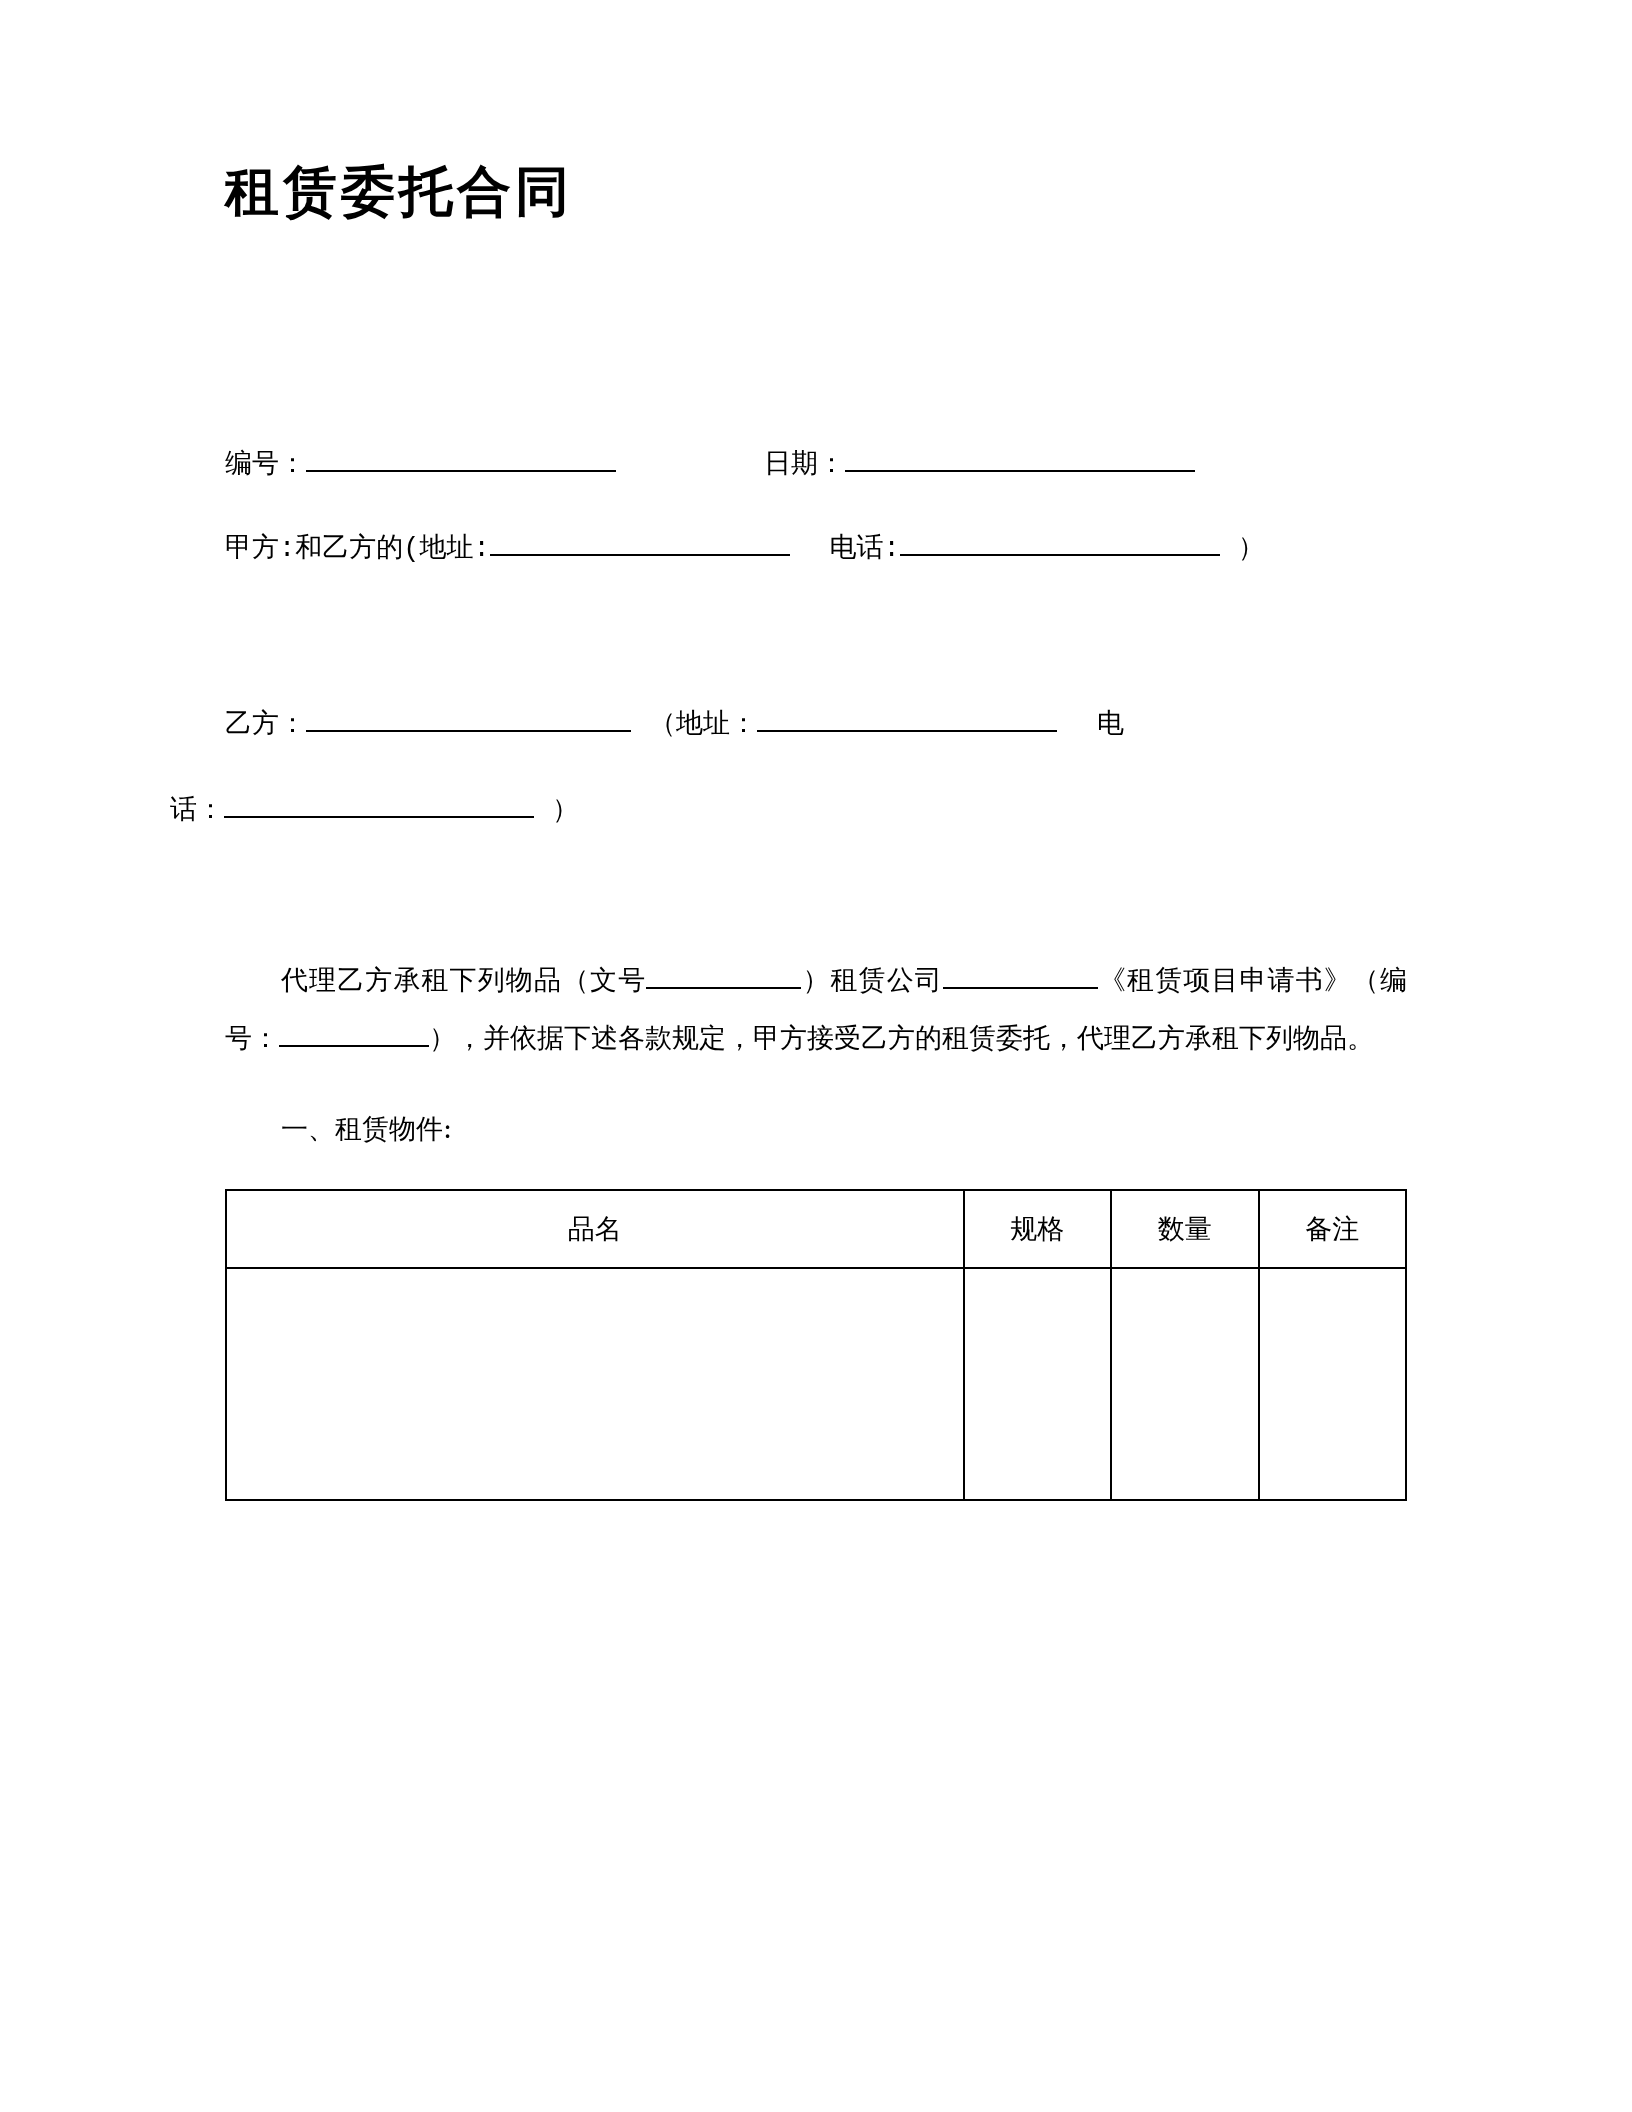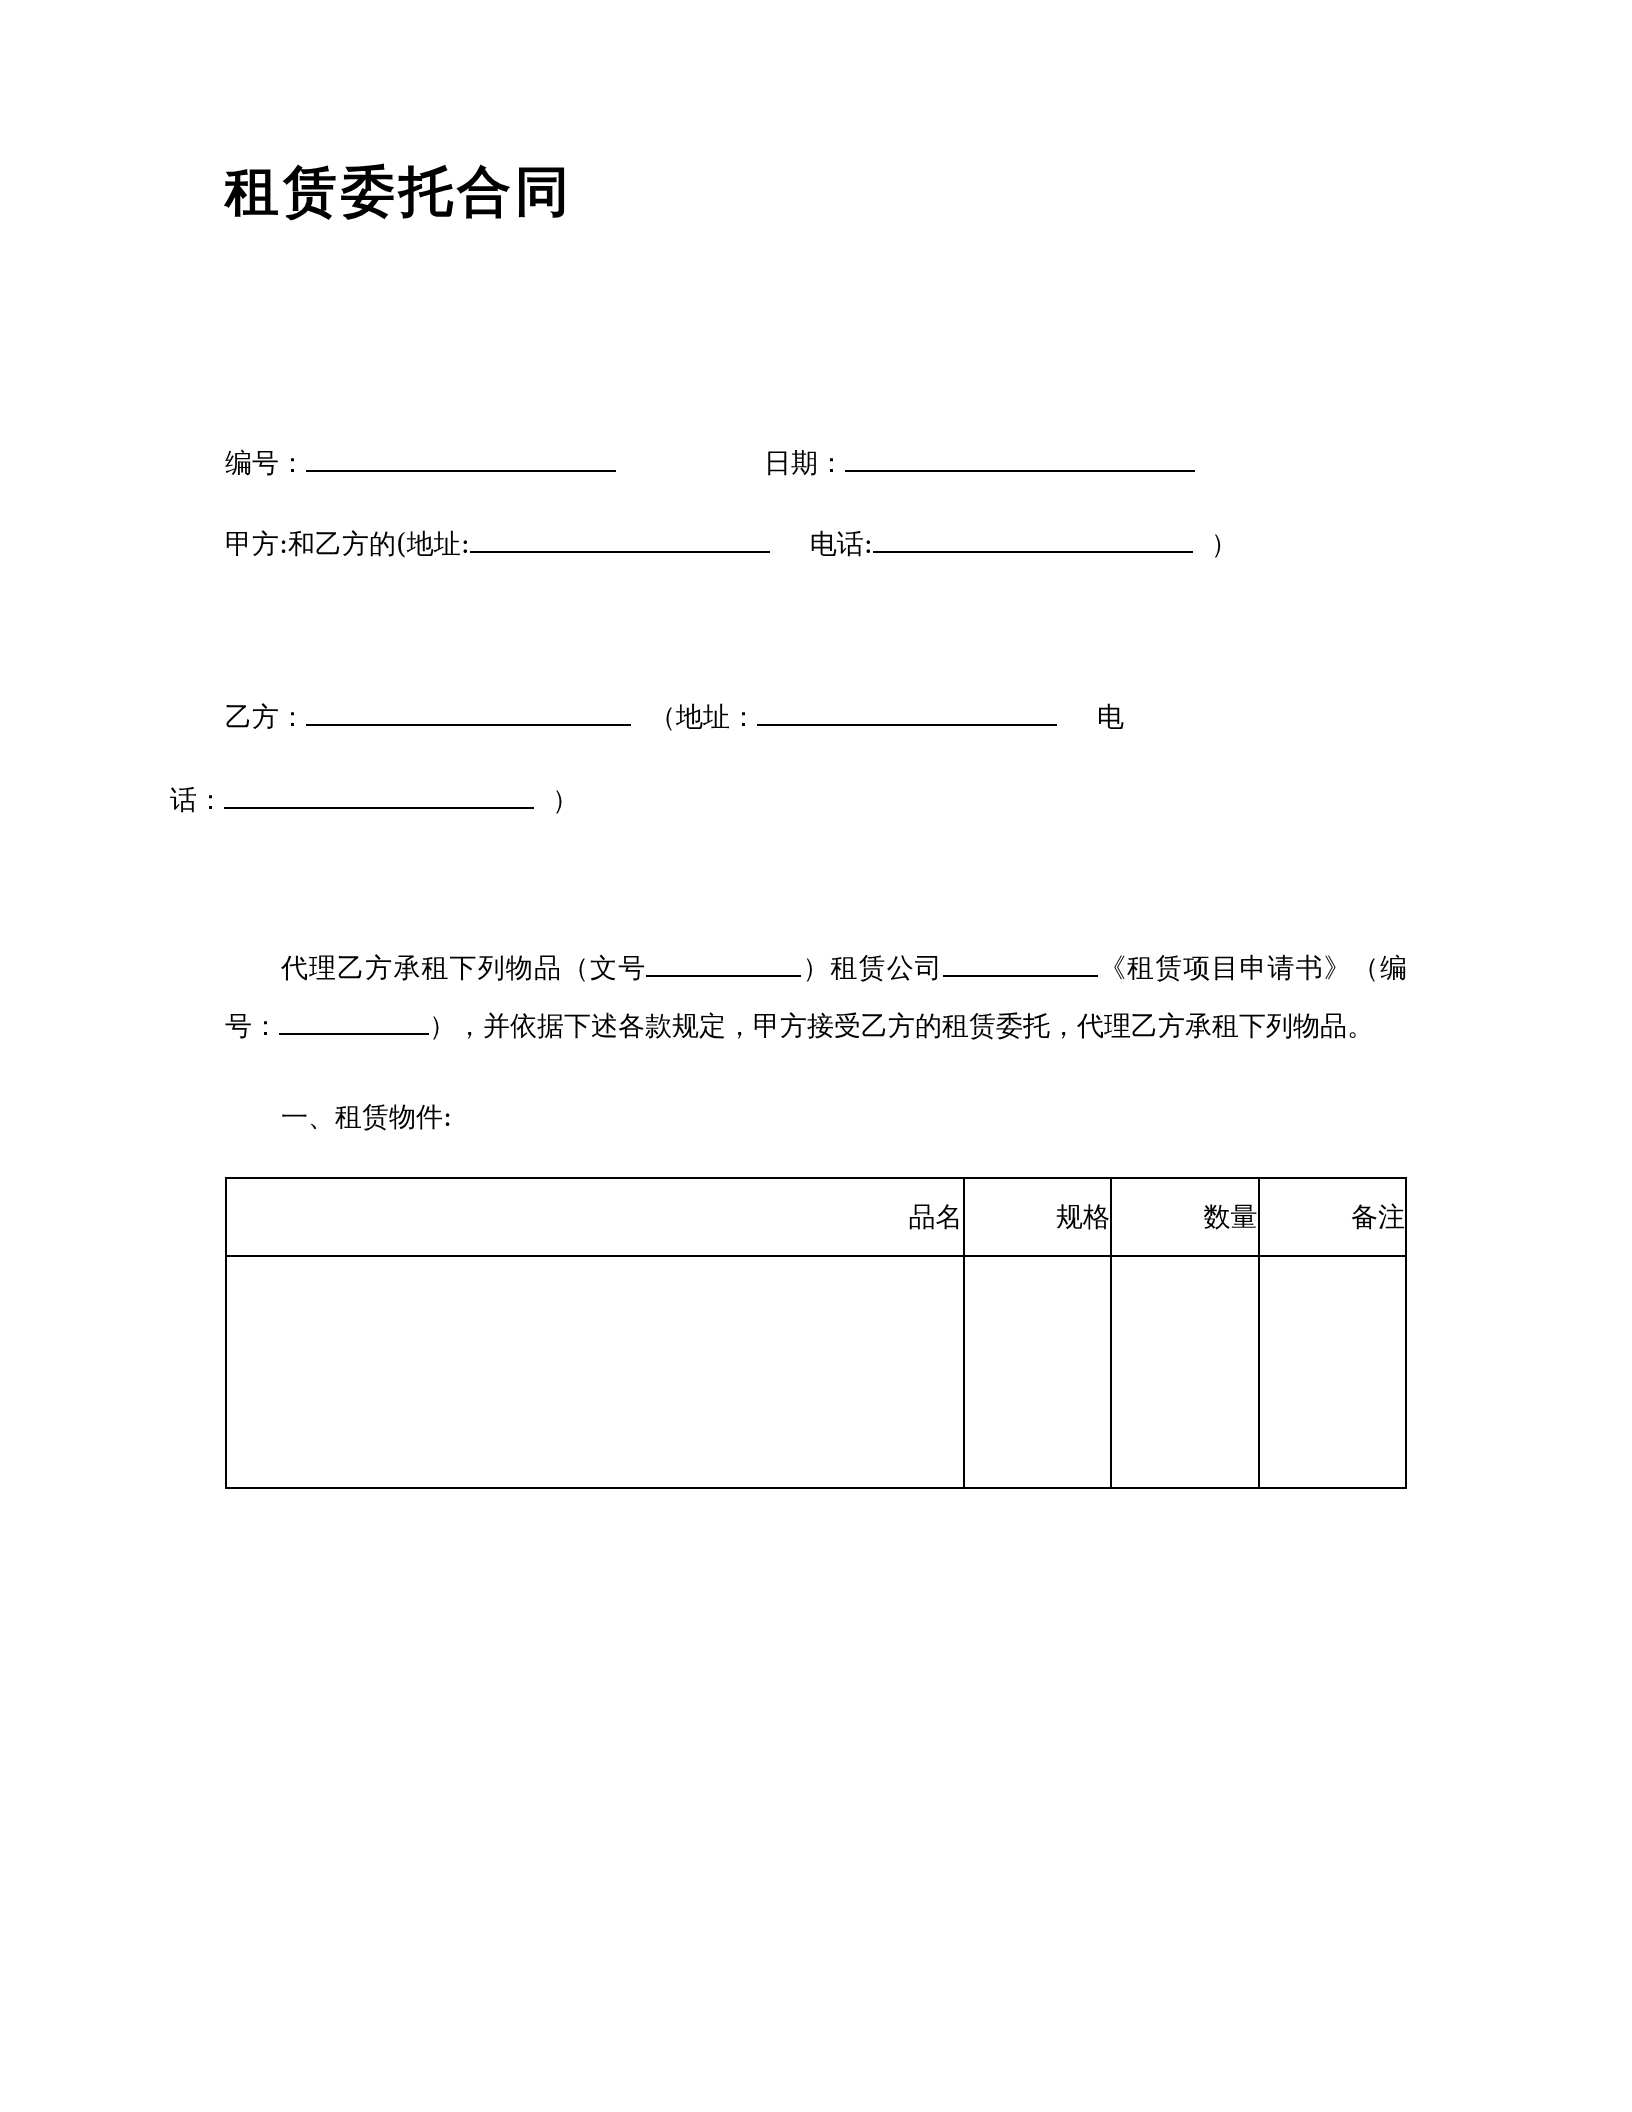--- a/index.html
+++ b/index.html
@@ -35,20 +35,21 @@
   .fields-block {
     margin-top: 218px;
     font-size: 27px;
     line-height: 1;
   }
   .field-row {
     display: flex;
     align-items: baseline;
     white-space: nowrap;
     margin-bottom: 48px;
+    font-family: Liberation Mono, monospace;
   }
   .lbl {
     font-size: 27px;
   }
   .blank {
     display: inline-block;
     border-bottom: 2px solid #000;
     height: 27px;
     vertical-align: baseline;
   }
@@ -95,21 +96,21 @@
   table.items {
     margin-top: 42px;
     width: 100%;
     border-collapse: collapse;
     table-layout: fixed;
   }
   table.items th, table.items td {
     border: 2px solid #000;
     font-weight: normal;
     font-size: 27px;
-    text-align: right;
+    text-align: center;
     padding: 0;
   }
   table.items th {
     height: 76px;
   }
   table.items td {
     height: 230px;
   }
   col.c-name { width: 550px; }
   col.c-spec { width: 110px; }

